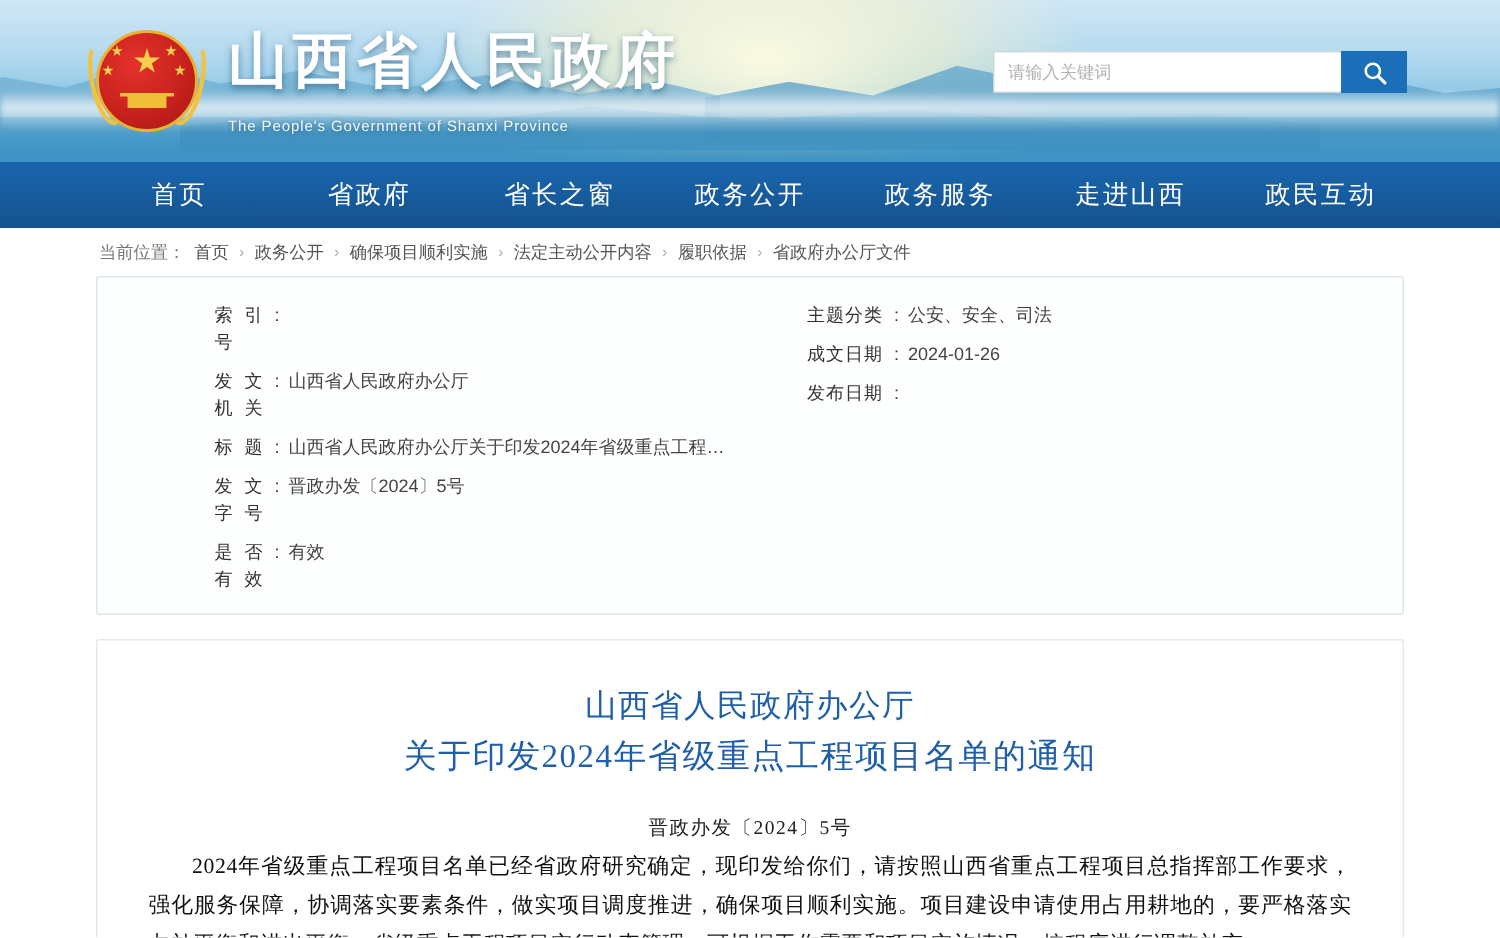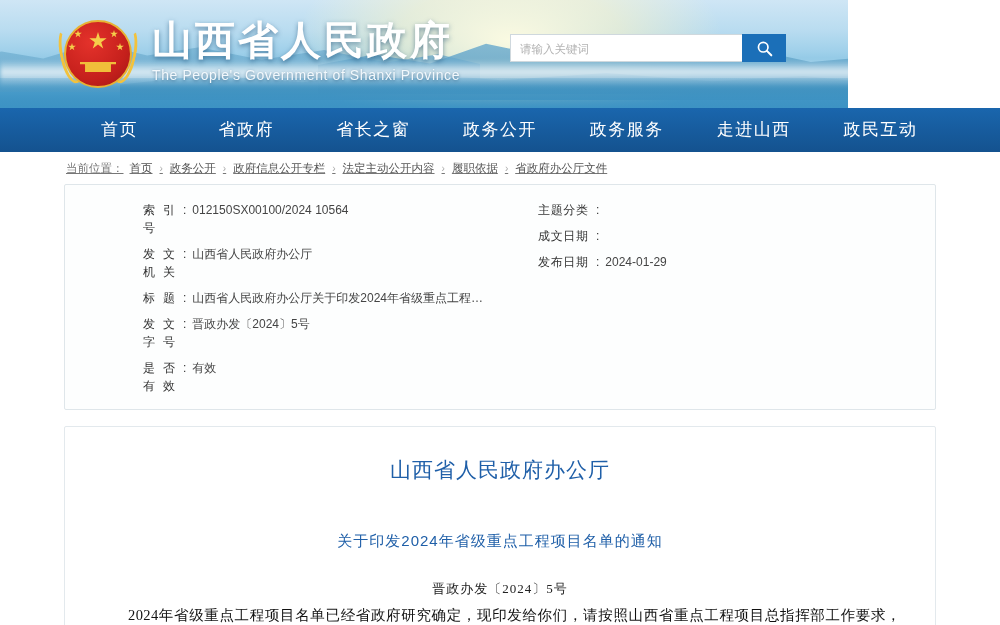--- a/index.html
+++ b/index.html
@@ -7,21 +7,21 @@
     margin: 0; padding: 0;
     width: 1000px; height: 625px;
     overflow: hidden;
     background: #ffffff;
     font-family: "Liberation Sans", "DejaVu Sans", sans-serif;
   }
 
   
   .banner {
     position: relative;
-    width: 848px;
+    width: 1000px;
     height: 108px;
     overflow: hidden;
     background: linear-gradient(180deg, #cfe6f5 0%, #b9dcf0 28%, #9fd0ea 48%, #7fbfe0 66%, #5aa8d2 82%, #3d93c4 100%);
   }
   .banner .sky-glow {
     position: absolute;
     left: 300px; top: -60px;
     width: 420px; height: 200px;
     background: radial-gradient(ellipse at center, rgba(255,252,225,0.95) 0%, rgba(255,246,200,0.55) 38%, rgba(255,255,255,0.0) 72%);
   }
@@ -100,24 +100,24 @@
     position: absolute; left: 152px; top: 18px;
   }
   .site-title .cn {
     font-family: "Liberation Serif", "DejaVu Serif", serif;
     font-size: 40px; font-weight: bold; color: #ffffff;
     letter-spacing: 3px;
     text-shadow: 0 2px 5px rgba(20,70,110,0.55);
     line-height: 46px;
   }
   .site-title .en {
-    font-size: 14px; color: #f2f8fc;
+    font-size: 10px; color: #f2f8fc;
     letter-spacing: 0.6px;
     text-shadow: 0 1px 3px rgba(20,70,110,0.6);
-    margin-top: 3px;
+    margin-top: 15px;
   }
 
   .searchbox {
     position: absolute; right: 62px; top: 34px;
     display: flex; align-items: stretch;
   }
   .searchbox input {
     width: 232px; height: 28px;
     border: 1px solid #cfd8dd; border-right: none;
     background: #ffffff;
@@ -151,21 +151,21 @@
     cursor: pointer;
     line-height: 44px;
   }
 
   
   .crumb-wrap {
     width: 982px; height: 32px;
     background: #ffffff;
     display: flex; align-items: center;
     padding-left: 66px;
-    font-size: 11.5px; color: #777; text-decoration: underline;
+    font-size: 11.5px; color: #777;
   }
   .crumb-label { color: #777; margin-right: 6px; }
   .crumb-link { color: #555; cursor: pointer; }
   .crumb-sep { color: #aaa; margin: 0 7px; font-size: 10px; }
 
   
   .meta {
     margin: 0 auto;
     width: 872px;
     border: 1px solid #dfe6ea;
@@ -215,26 +215,25 @@
     text-align: center;
     font-family: "Liberation Serif", "DejaVu Serif", serif;
     color: #1f5fa8;
     font-size: 21px;
     line-height: 34px;
     letter-spacing: 1px;
     font-weight: normal;
   }
   .doc-subtitle {
     text-align: center;
-    font-family: Liberation Sans, sans-serif;
+    font-family: Liberation Serif, serif;
     color: #1f5fa8;
-    font-size: 15px;
+    font-size: 22px;
     line-height: 34px;
     letter-spacing: 1px;
-    margin-top: 37px;
   }
   .doc-docnum {
     text-align: center;
     font-family: "Liberation Serif", "DejaVu Serif", serif;
     font-size: 13px;
     color: #222;
     margin-top: 22px;
     letter-spacing: 1px;
   }
   .doc-salutation {
@@ -305,35 +304,34 @@
   <div class="nav-item">走进山西</div>
   <div class="nav-item">政民互动</div>
 </div>
 
 <div class="crumb-wrap">
   <span class="crumb-label">当前位置：</span>
   <span class="crumb-link">首页</span>
   <span class="crumb-sep">›</span>
   <span class="crumb-link">政务公开</span>
   <span class="crumb-sep">›</span>
-  <span class="crumb-link">政府信息公开专栏</span>
+  <span class="crumb-link">确保项目顺利实施</span>
   <span class="crumb-sep">›</span>
   <span class="crumb-link">法定主动公开内容</span>
   <span class="crumb-sep">›</span>
   <span class="crumb-link">履职依据</span>
   <span class="crumb-sep">›</span>
   <span class="crumb-link">省政府办公厅文件</span>
 </div>
 
 <div class="meta">
   <div class="meta-col left">
     <div class="meta-row">
       <span class="meta-key">索 引 号</span>
       <span class="meta-colon">:</span>
-      <span class="meta-val">012150SX00100/2024 10564</span>
     </div>
     <div class="meta-row">
       <span class="meta-key">发文机关</span>
       <span class="meta-colon">:</span>
       <span class="meta-val">山西省人民政府办公厅</span>
     </div>
     <div class="meta-row">
       <span class="meta-key">标    题</span>
       <span class="meta-colon">:</span>
       <span class="meta-val">山西省人民政府办公厅关于印发2024年省级重点工程项目名单的通知</span>
@@ -346,29 +344,30 @@
     <div class="meta-row">
       <span class="meta-key">是否有效</span>
       <span class="meta-colon">:</span>
       <span class="meta-val">有效</span>
     </div>
   </div>
   <div class="meta-col right">
     <div class="meta-row">
       <span class="meta-key">主题分类</span>
       <span class="meta-colon">:</span>
+      <span class="meta-val">公安、安全、司法</span>
     </div>
     <div class="meta-row">
       <span class="meta-key">成文日期</span>
       <span class="meta-colon">:</span>
+      <span class="meta-val">2024-01-26</span>
     </div>
     <div class="meta-row">
       <span class="meta-key">发布日期</span>
       <span class="meta-colon">:</span>
-      <span class="meta-val">2024-01-29</span>
     </div>
   </div>
 </div>
 
 <div class="doc">
   <div class="doc-title">山西省人民政府办公厅</div>
   <div class="doc-subtitle">关于印发2024年省级重点工程项目名单的通知</div>
   <div class="doc-docnum">晋政办发〔2024〕5号</div>
   <div class="doc-para">2024年省级重点工程项目名单已经省政府研究确定，现印发给你们，请按照山西省重点工程项目总指挥部工作要求，强化服务保障，协调落实要素条件，做实项目调度推进，确保项目顺利实施。项目建设申请使用占用耕地的，要严格落实占补平衡和进出平衡。省级重点工程项目实行动态管理，可根据工作需要和项目实施情况，按程序进行调整补充。</div>
 

